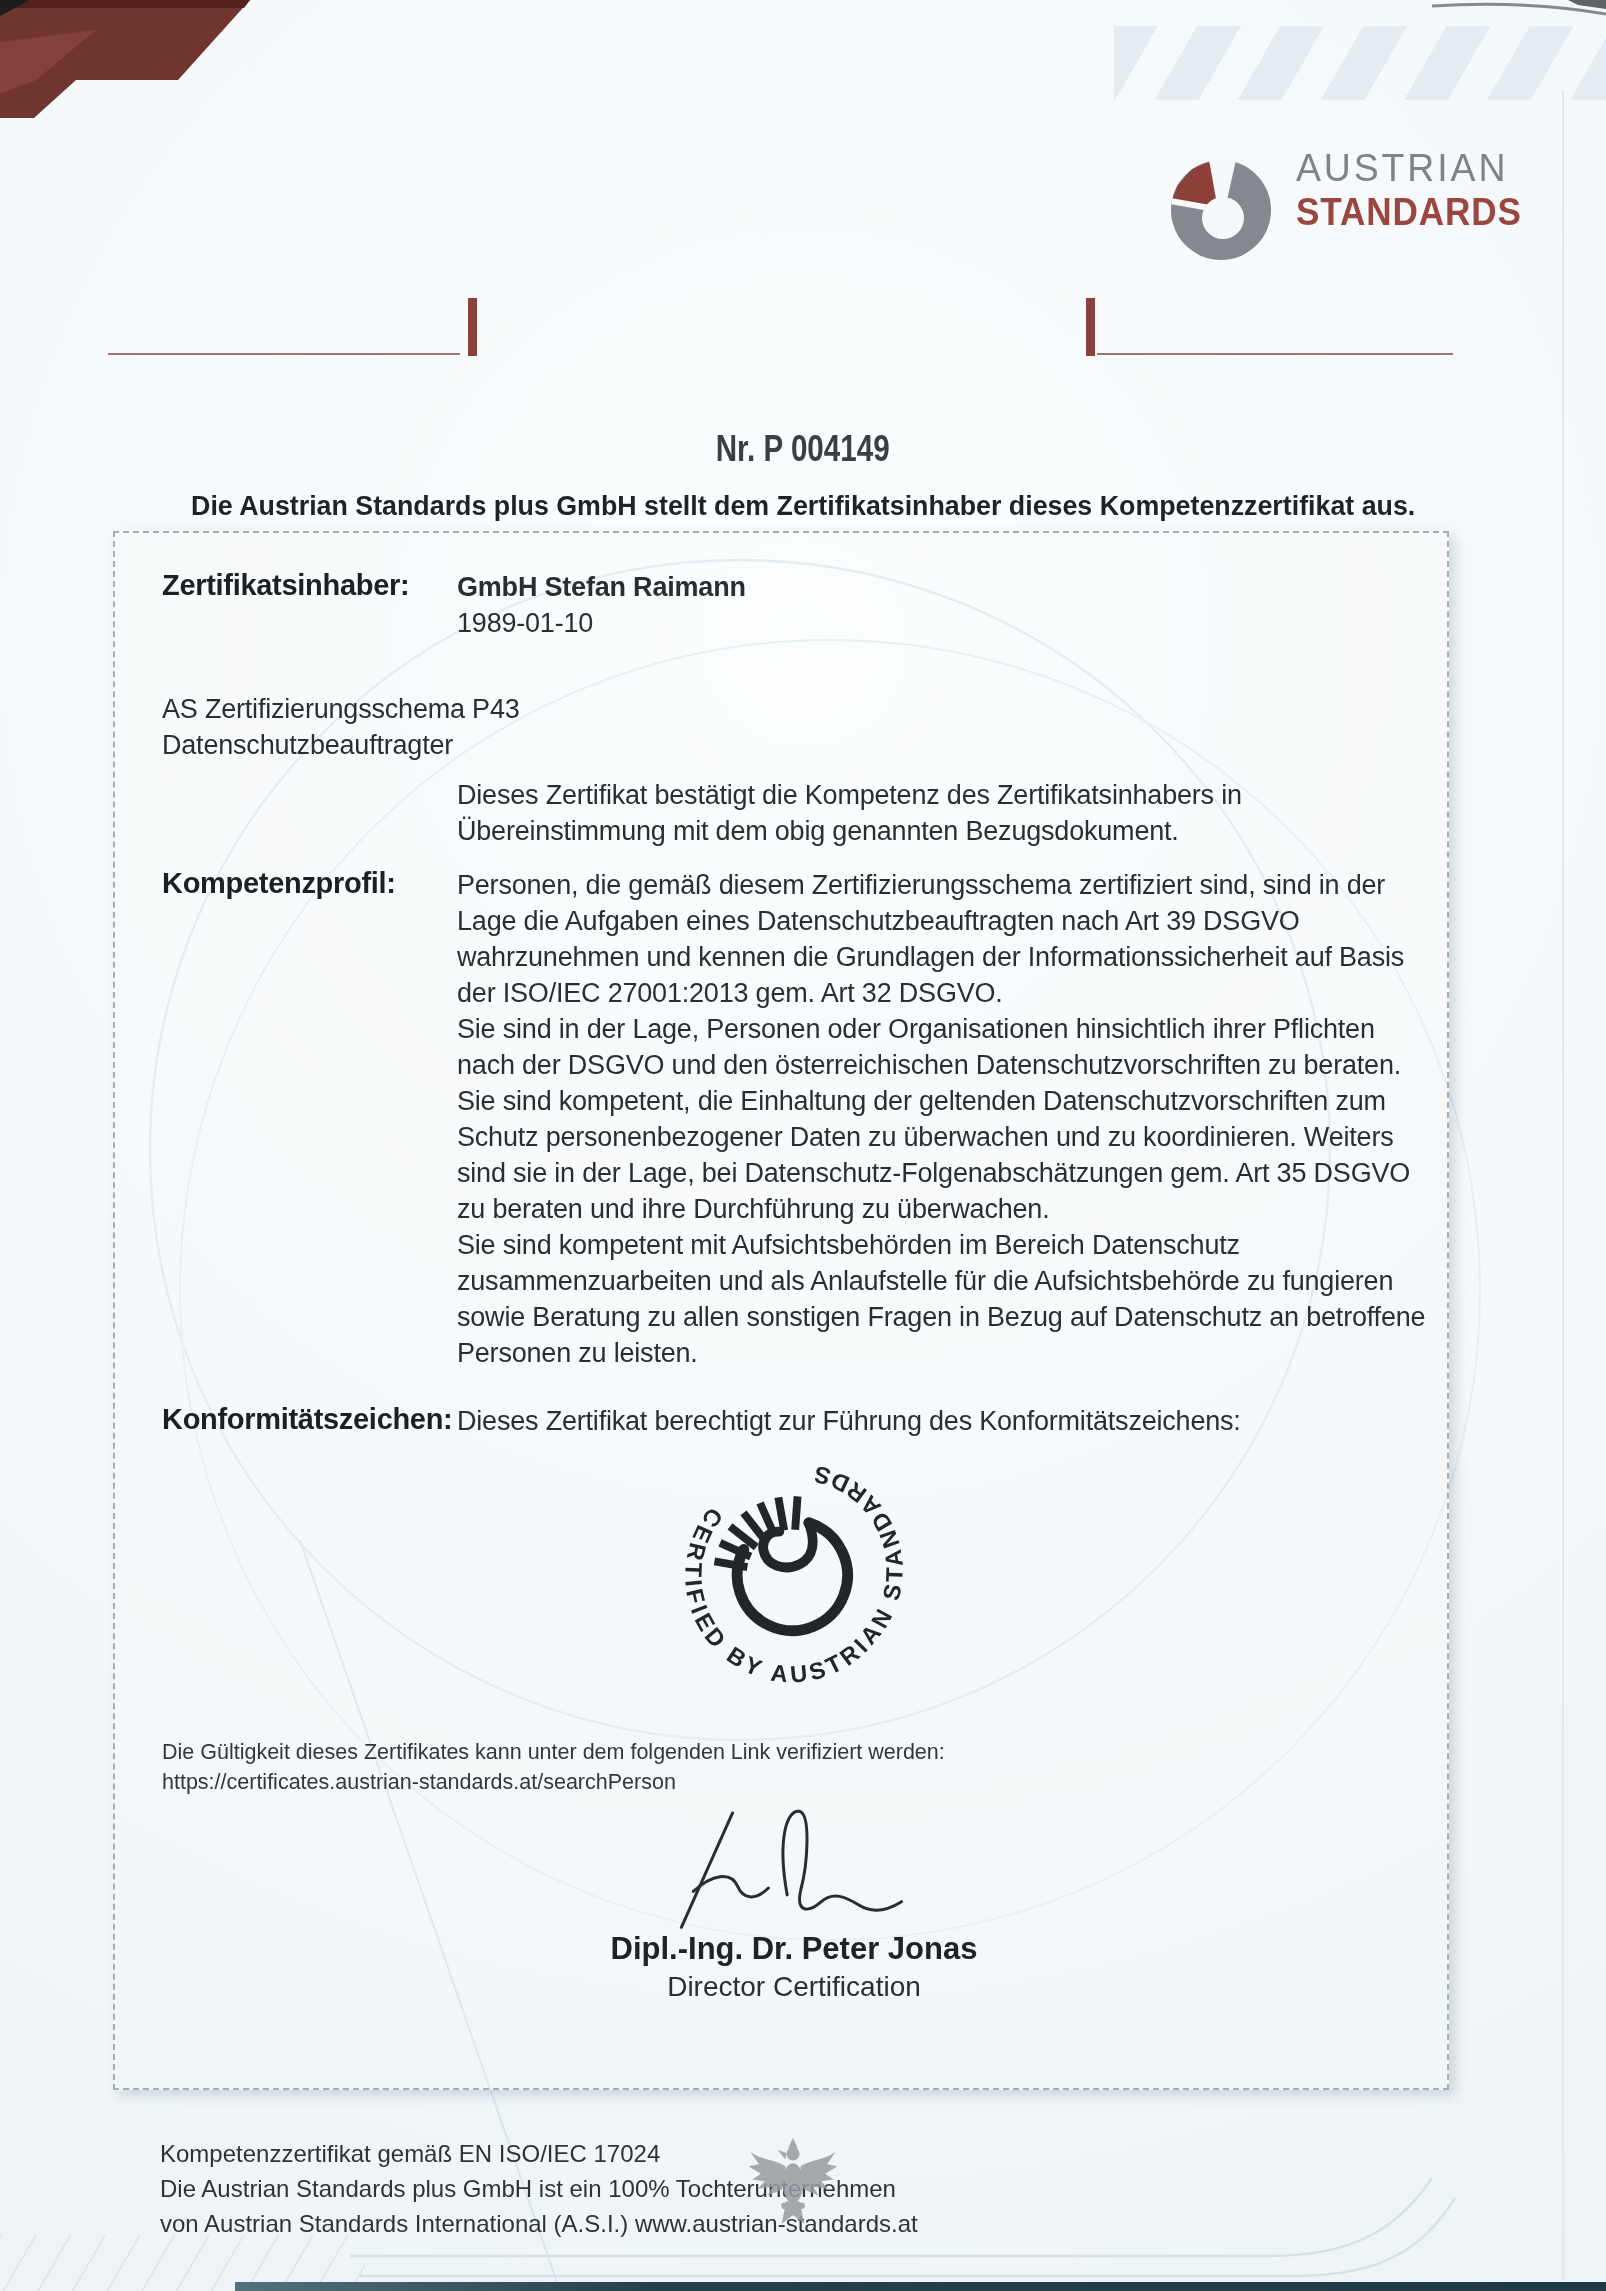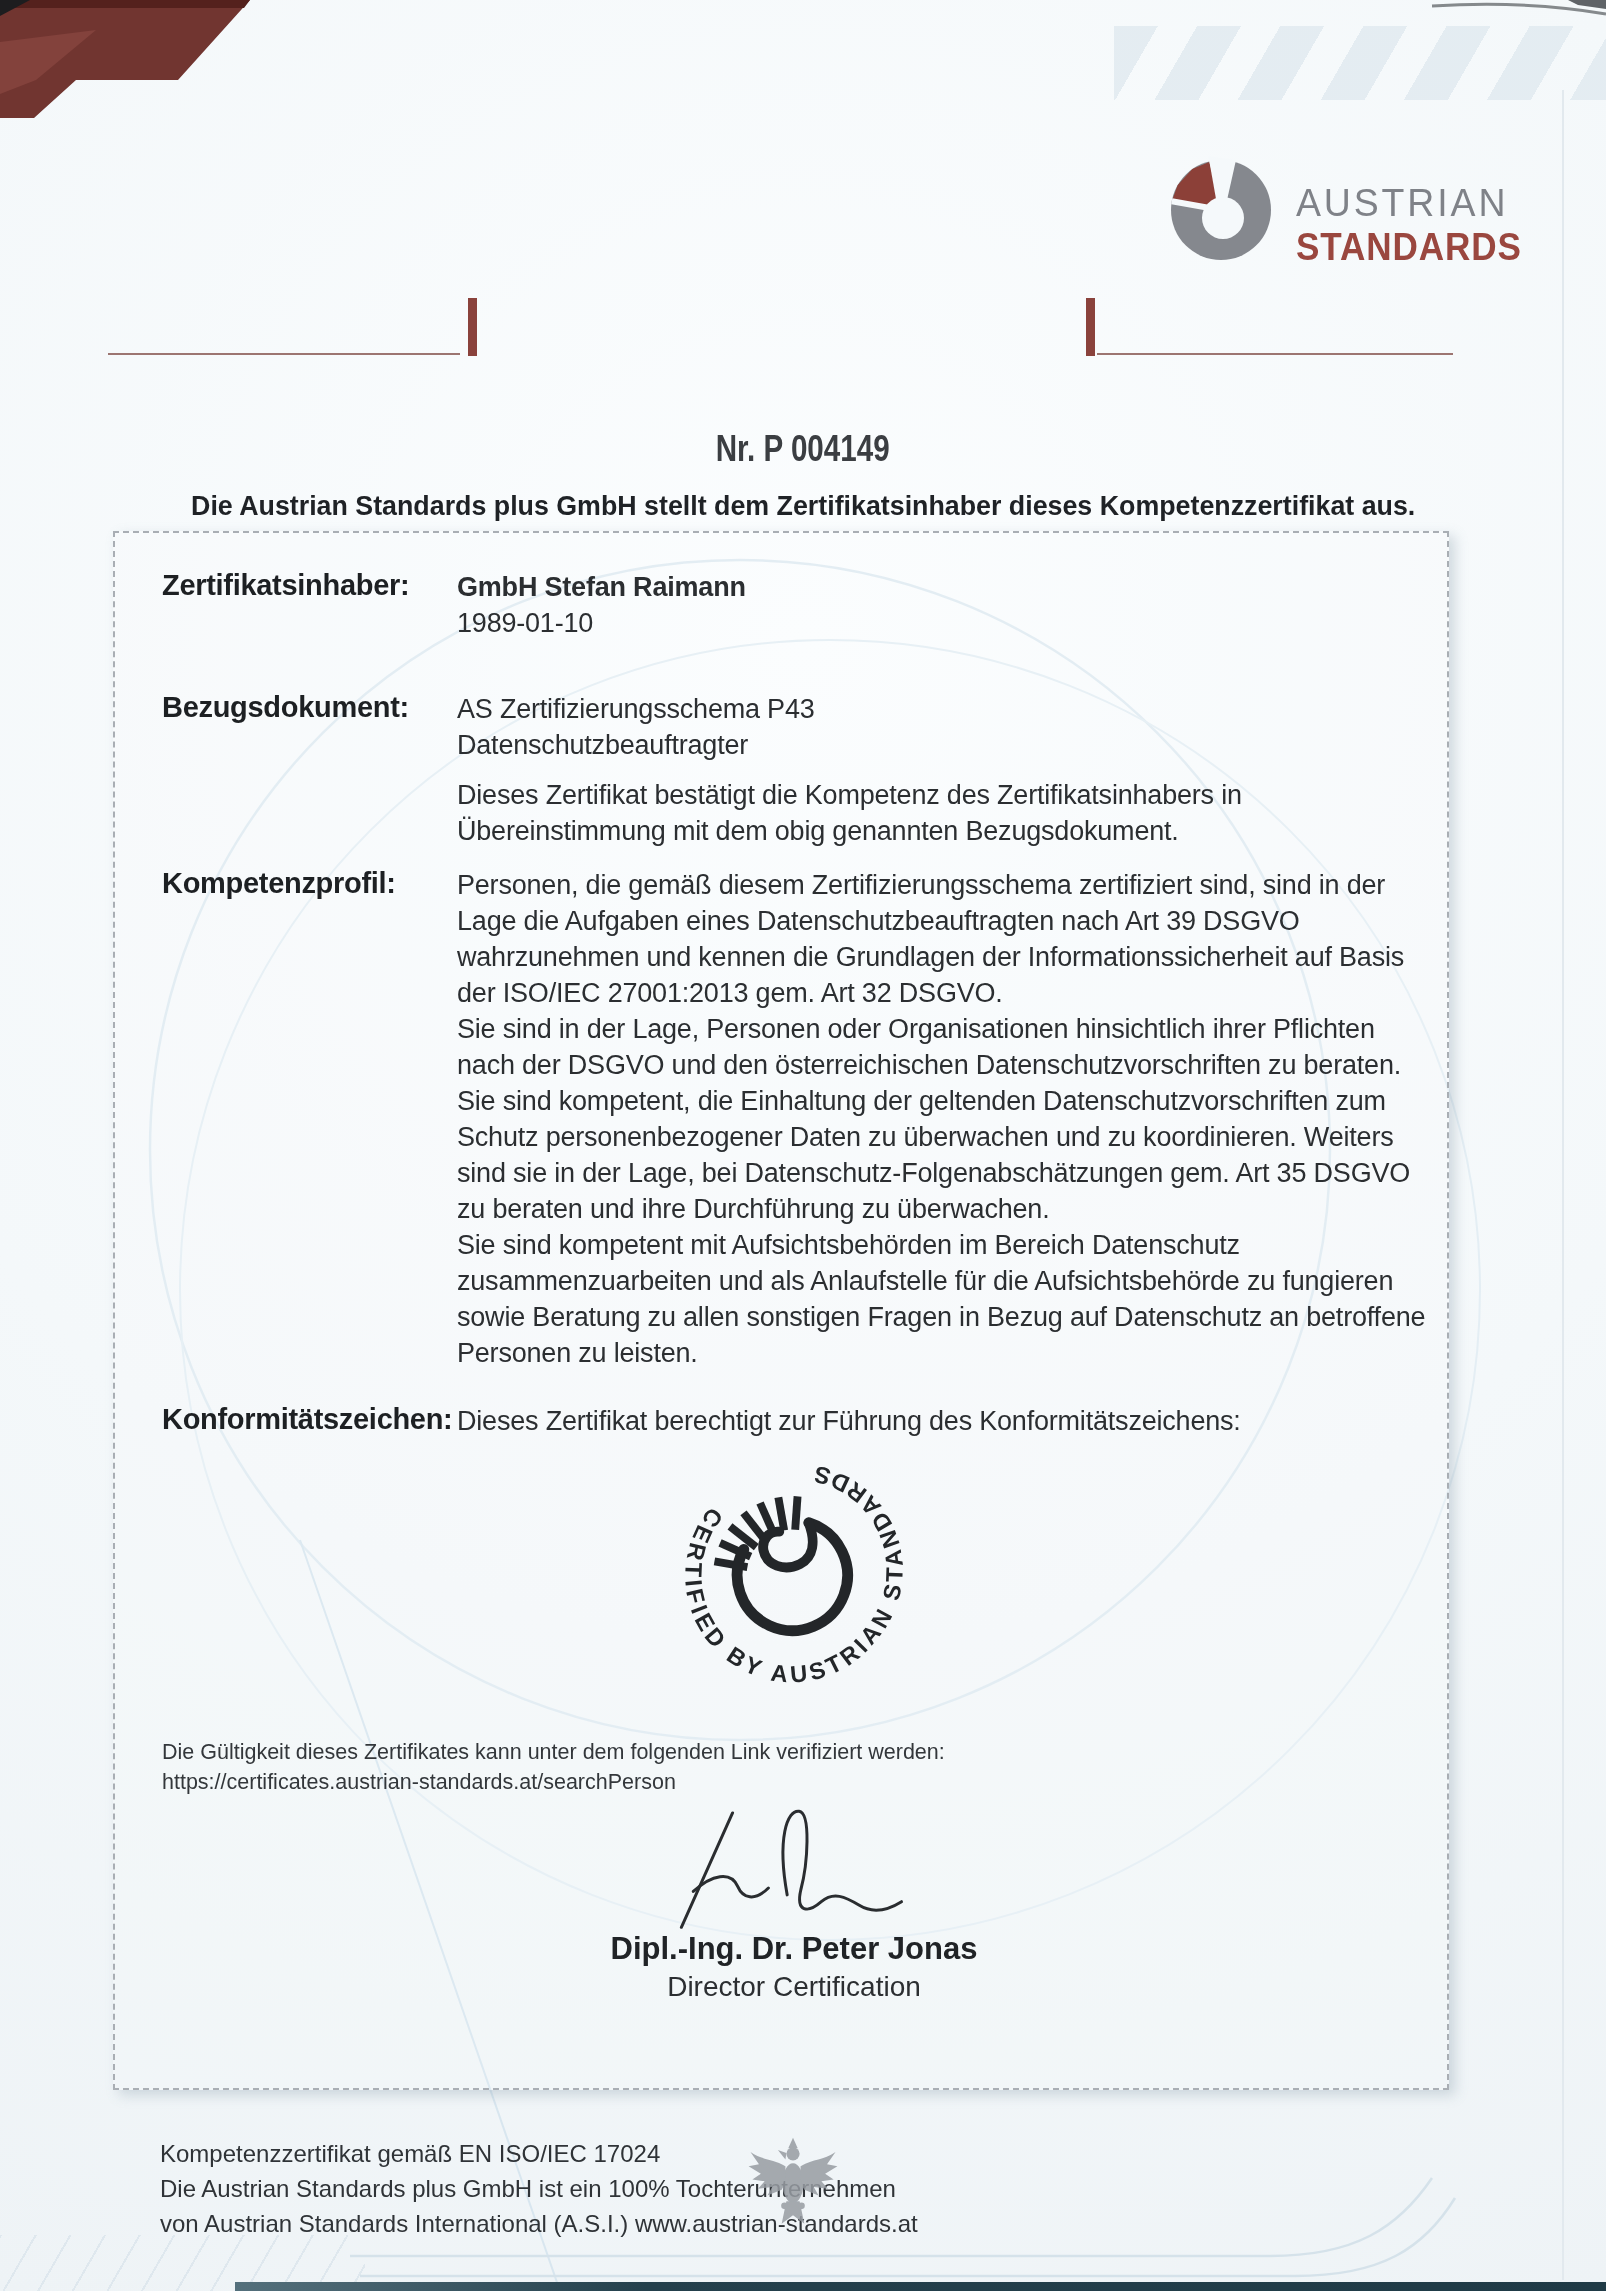--- a/index.html
+++ b/index.html
@@ -24,21 +24,21 @@
   .watermark { left:0; top:0; pointer-events:none; }
   .right-scan-line { left:1562px; top:90px; width:2px; height:2190px; background:#e2e9ee; }
   .bottom-hatch {
     left:0; bottom:0; width:365px; height:56px;
     background: repeating-linear-gradient(120deg, #dbe5ec 0 2px, rgba(0,0,0,0) 2px 30px);
     opacity:.8;
   }
   .bottom-bar { left:235px; right:0; bottom:0; height:9px; background:linear-gradient(90deg,#54707c,#24404c 30%, #1f3a46); }
 
   
-  .logo { left:1164px; top:148px; display:flex; align-items:flex-end; gap:18px; }
+  .logo { left:1164px; top:148px; display:flex; align-items:flex-start; gap:18px; }
   .logo-text { line-height:1; }
   .logo-line1 { font-size:39px; letter-spacing:3px; color:#7f8288; transform:scaleX(.96); transform-origin:left; }
   .logo-line2 { font-size:39px; letter-spacing:1px; color:#9a473f; font-weight:700; margin-top:5px; transform:scaleX(.9); transform-origin:left; }
 
   
   .title-wrap { left:0; top:272px; width:1606px; height:96px; display:flex; justify-content:center; align-items:flex-start; }
   .cert-title { font-size:102px; font-weight:700; color:#9c4a42; letter-spacing:1px;
                 transform:scaleX(.70); transform-origin:center; line-height:.92; }
   .bar { width:9px; height:58px; top:298px; background:#8a423c; }
   .bar-left { left:468px; } .bar-right { left:1086px; }
@@ -148,21 +148,20 @@
 
     <div class="row">
       <div class="lbl">Zertifikatsinhaber:</div>
       <div class="val">
         <p style="font-weight:700">GmbH  Stefan Raimann</p>
         <p>1989-01-10</p>
       </div>
     </div>
 
     <div class="row mt-ref">
-      <div class="lbl">Bezugsdokument:</div>
       <div class="val">
         <p>AS Zertifizierungsschema P43</p>
         <p>Datenschutzbeauftragter</p>
       </div>
     </div>
 
     <div class="row mt-note">
       <div class="lbl"></div>
       <div class="val">
           <p>Dieses Zertifikat bestätigt die Kompetenz des Zertifikatsinhabers in Übereinstimmung mit dem obig genannten Bezugsdokument.</p>

